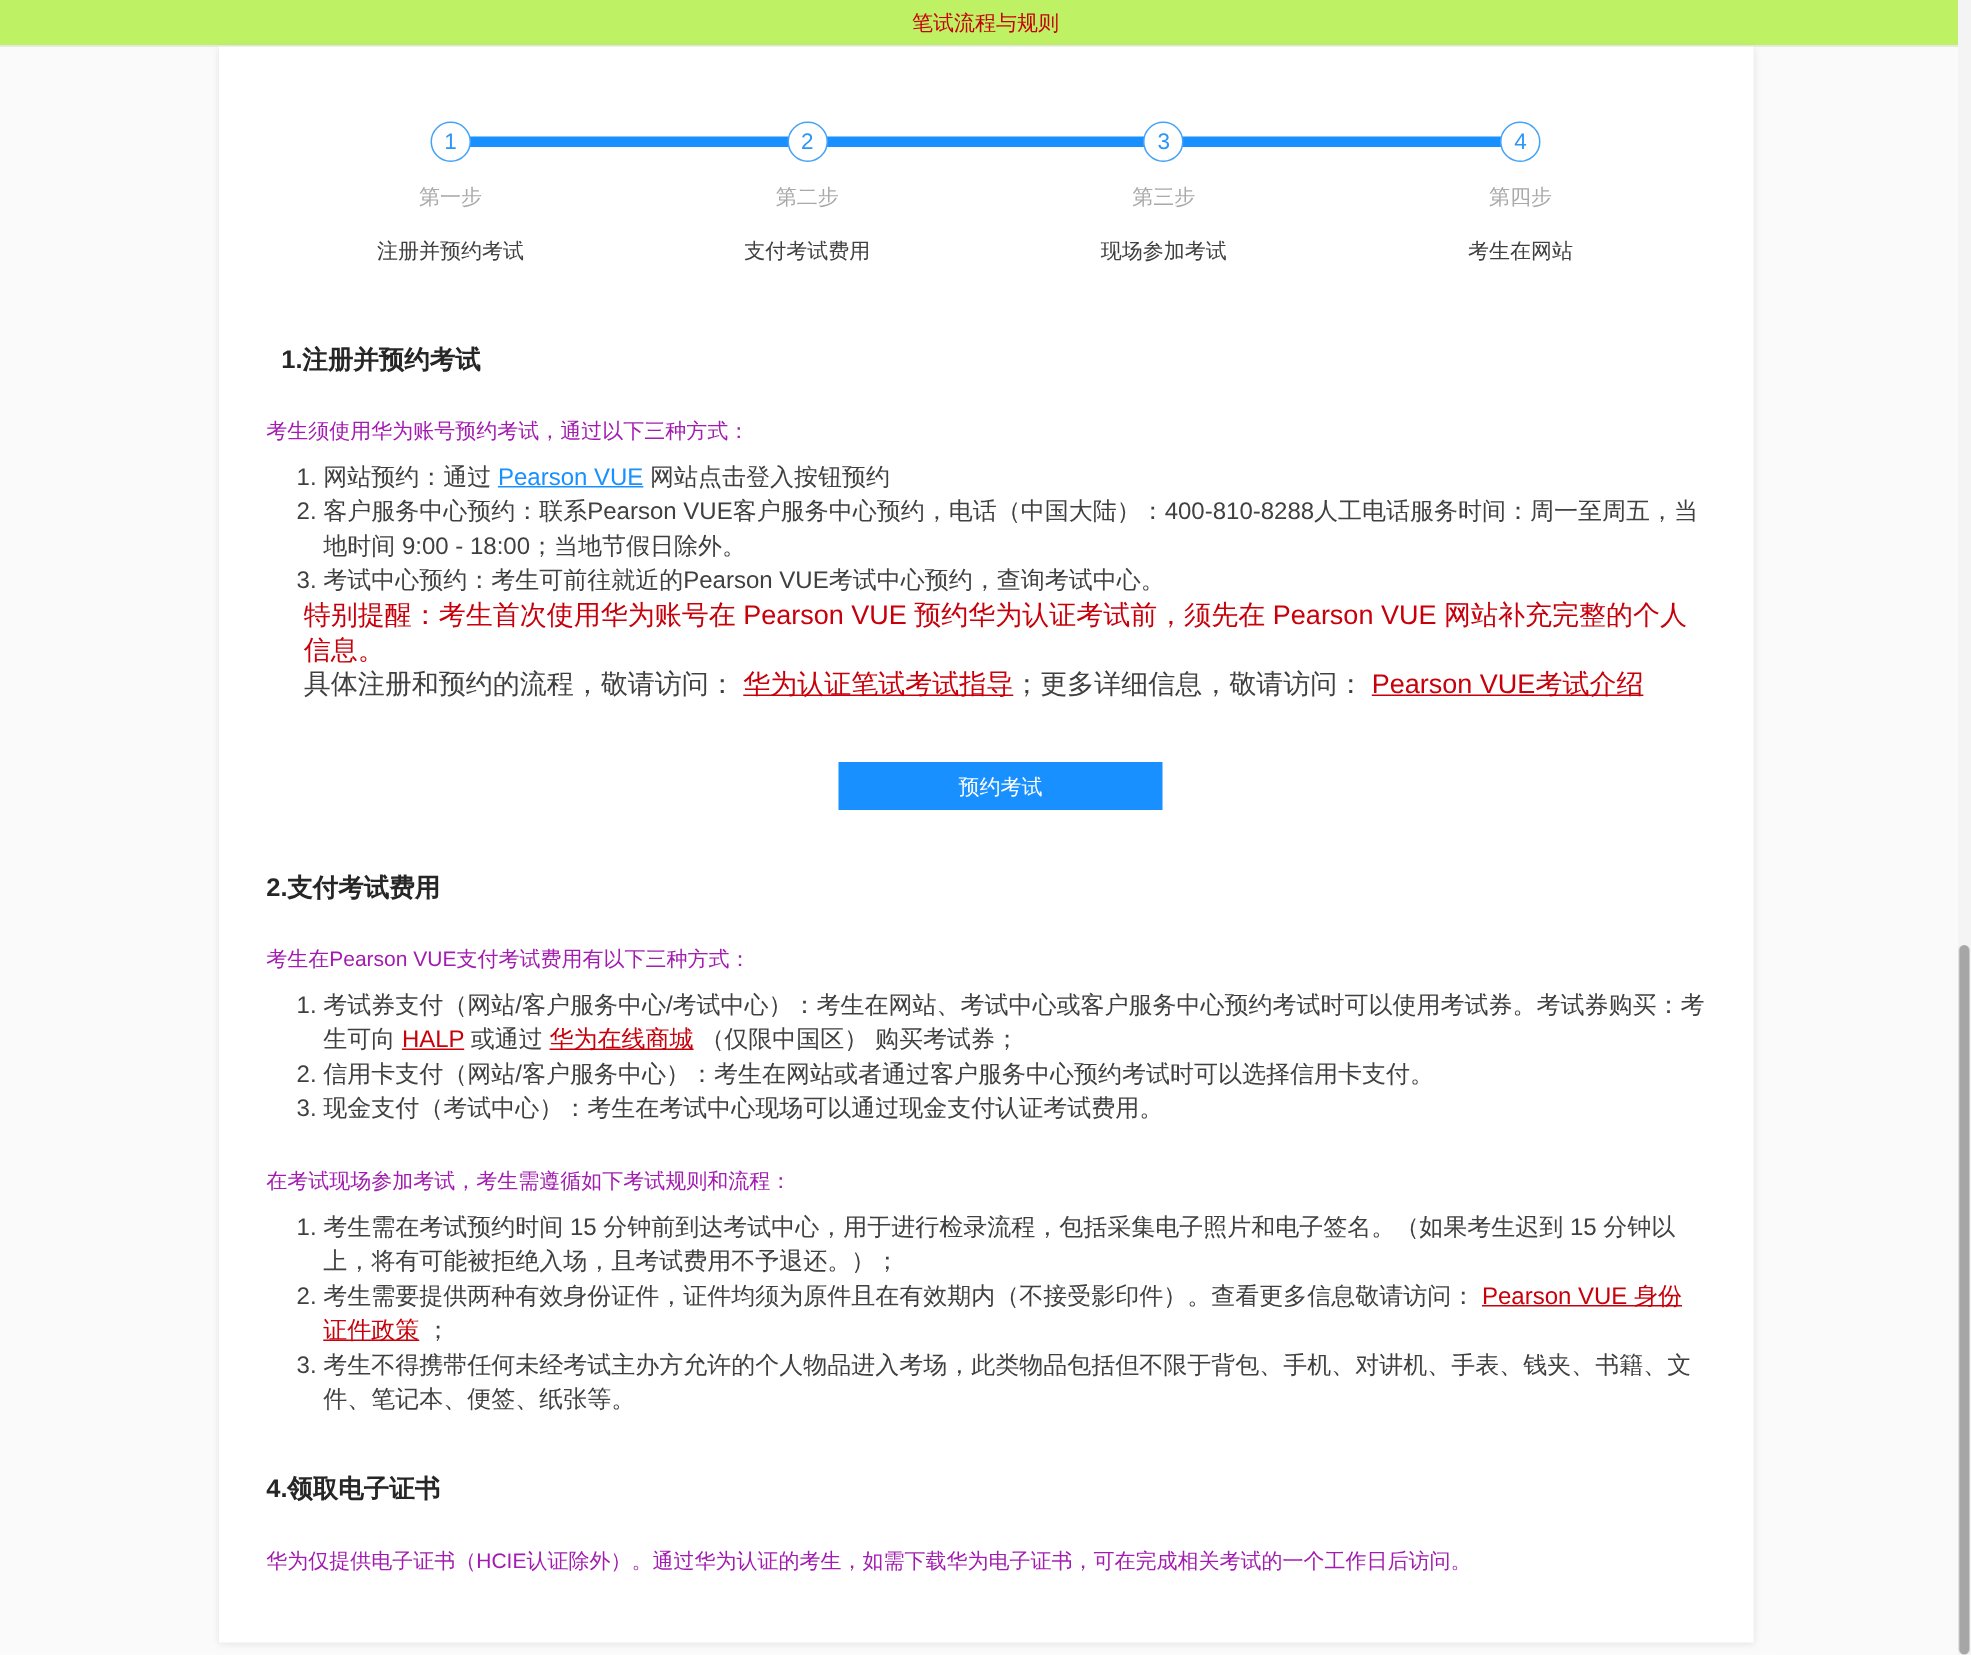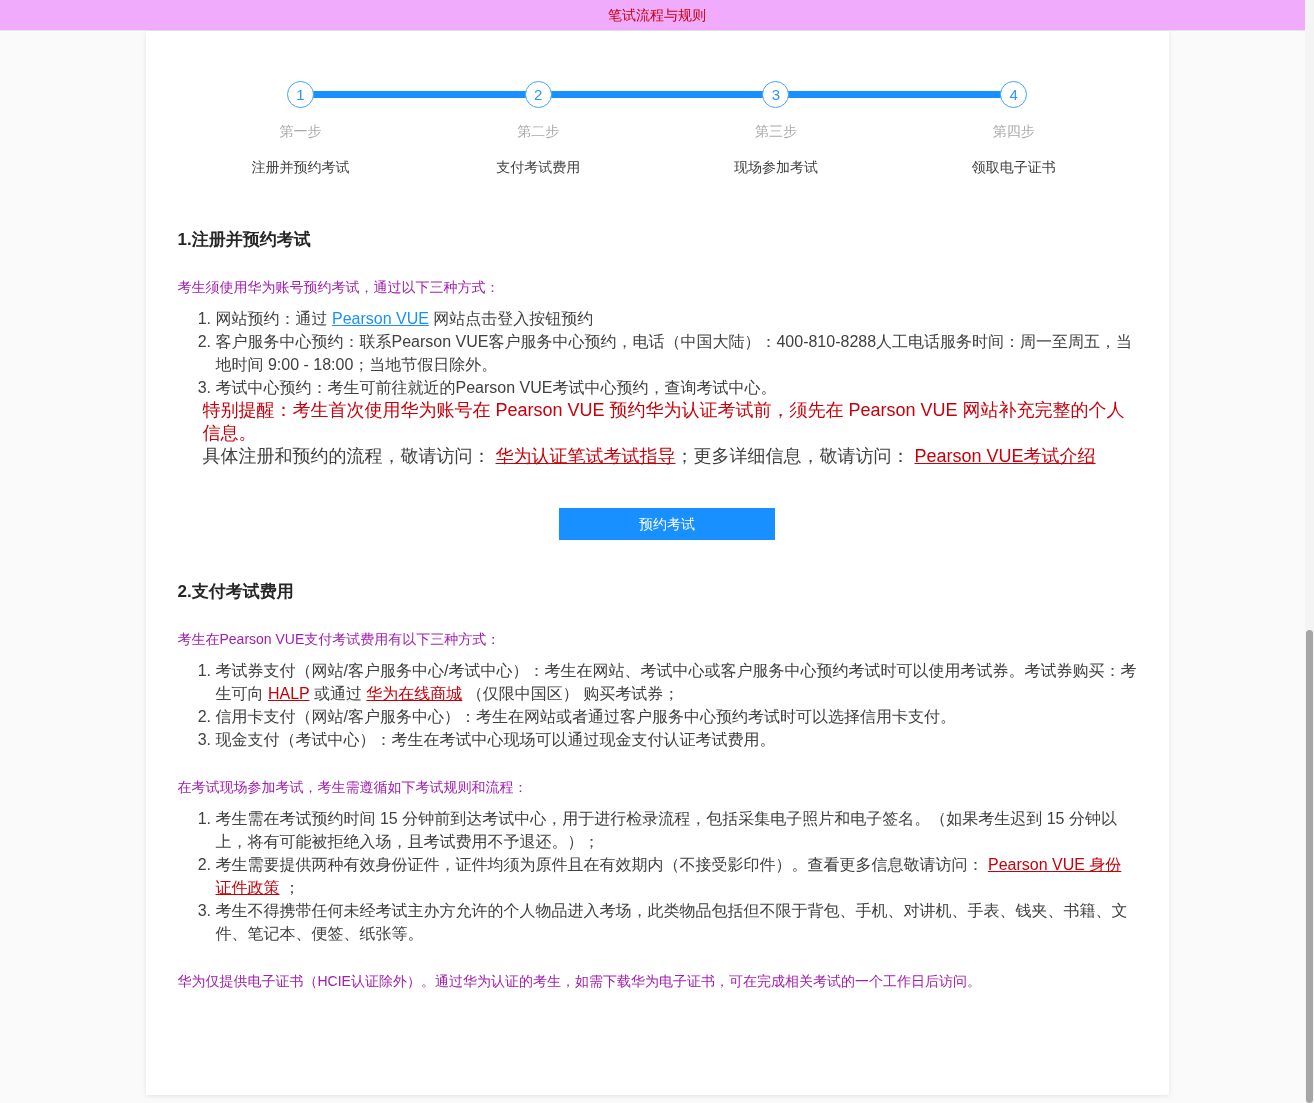--- a/index.html
+++ b/index.html
@@ -5,21 +5,21 @@
   * { box-sizing: border-box; margin: 0; padding: 0; }
   html, body {
     width: 1314px; height: 1103px;
     font-family: "Liberation Sans", "DejaVu Sans", sans-serif;
     background: #fafafa;
     overflow: hidden;
   }
   
   .tabbar {
     height: 31px;
-    background: #f0abfc;
+    background: #bef264;
     border-bottom: 1px solid #e7e7e9;
     display: flex;
     justify-content: center;
   }
   .tabbar-inner { width: 1023px; display: flex; }
   .tab {
     flex: 1;
     text-align: center;
     line-height: 30px;
     font-size: 14px;
@@ -62,21 +62,21 @@
   .step-sub   { margin-top: 15px; font-size: 14px; color: #a9a9a9; }
   .step-title { margin-top: 18px; font-size: 14px; color: #404040; }
 
   
   .sections { padding: 0 32px; }
   .section-heading {
     font-size: 17px;
     font-weight: bold;
     color: #262626;
   }
-  .hm-first { margin-top: 57px; }
+  .hm-first { margin-top: 57px; margin-left: 10px; }
   .hm       { margin-top: 40px; }
   .hm-mid   { margin-top: 36px; }
   .intro {
     margin-top: 25px;
     font-size: 14px;
     color: #a21caf;
     line-height: 23px;
   }
   ol.rule-list {
     margin-top: 8px;
@@ -153,21 +153,21 @@
         <div class="step-title">支付考试费用</div>
       </div>
       <div class="step">
         <div class="step-circle">3</div>
         <div class="step-sub">第三步</div>
         <div class="step-title">现场参加考试</div>
       </div>
       <div class="step">
         <div class="step-circle">4</div>
         <div class="step-sub">第四步</div>
-        <div class="step-title">领取电子证书</div>
+        <div class="step-title">考生在网站</div>
       </div>
     </div>
   </div>
 
   <div class="sections">
 
     <h2 class="section-heading hm-first">1.注册并预约考试</h2>
     <p class="intro">考生须使用华为账号预约考试，通过以下三种方式：</p>
     <ol class="rule-list">
       <li><span>网站预约：通过 </span><span class="seg-blue">Pearson VUE</span><span> 网站点击登入按钮预约</span></li>
@@ -188,20 +188,21 @@
       <li><span>现金支付（考试中心）：考生在考试中心现场可以通过现金支付认证考试费用。</span></li>
     </ol>
 
     <p class="intro">在考试现场参加考试，考生需遵循如下考试规则和流程：</p>
     <ol class="rule-list">
       <li><span>考生需在考试预约时间 15 分钟前到达考试中心，用于进行检录流程，包括采集电子照片和电子签名。（如果考生迟到 15 分钟以上，将有可能被拒绝入场，且考试费用不予退还。）；</span></li>
       <li><span>考生需要提供两种有效身份证件，证件均须为原件且在有效期内（不接受影印件）。查看更多信息敬请访问： </span><span class="seg-redlink">Pearson VUE 身份证件政策</span><span> ；</span></li>
       <li><span>考生不得携带任何未经考试主办方允许的个人物品进入考场，此类物品包括但不限于背包、手机、对讲机、手表、钱夹、书籍、文件、笔记本、便签、纸张等。</span></li>
     </ol>
 
+    <h2 class="section-heading hm-mid">4.领取电子证书</h2>
     <p class="intro">华为仅提供电子证书（HCIE认证除外）。通过华为认证的考生，如需下载华为电子证书，可在完成相关考试的一个工作日后访问。</p>
 
   </div>
 </div>
 
 <div class="scrollbar">
   <div class="scrollbar-thumb"></div>
 </div>
 
 </body></html>

